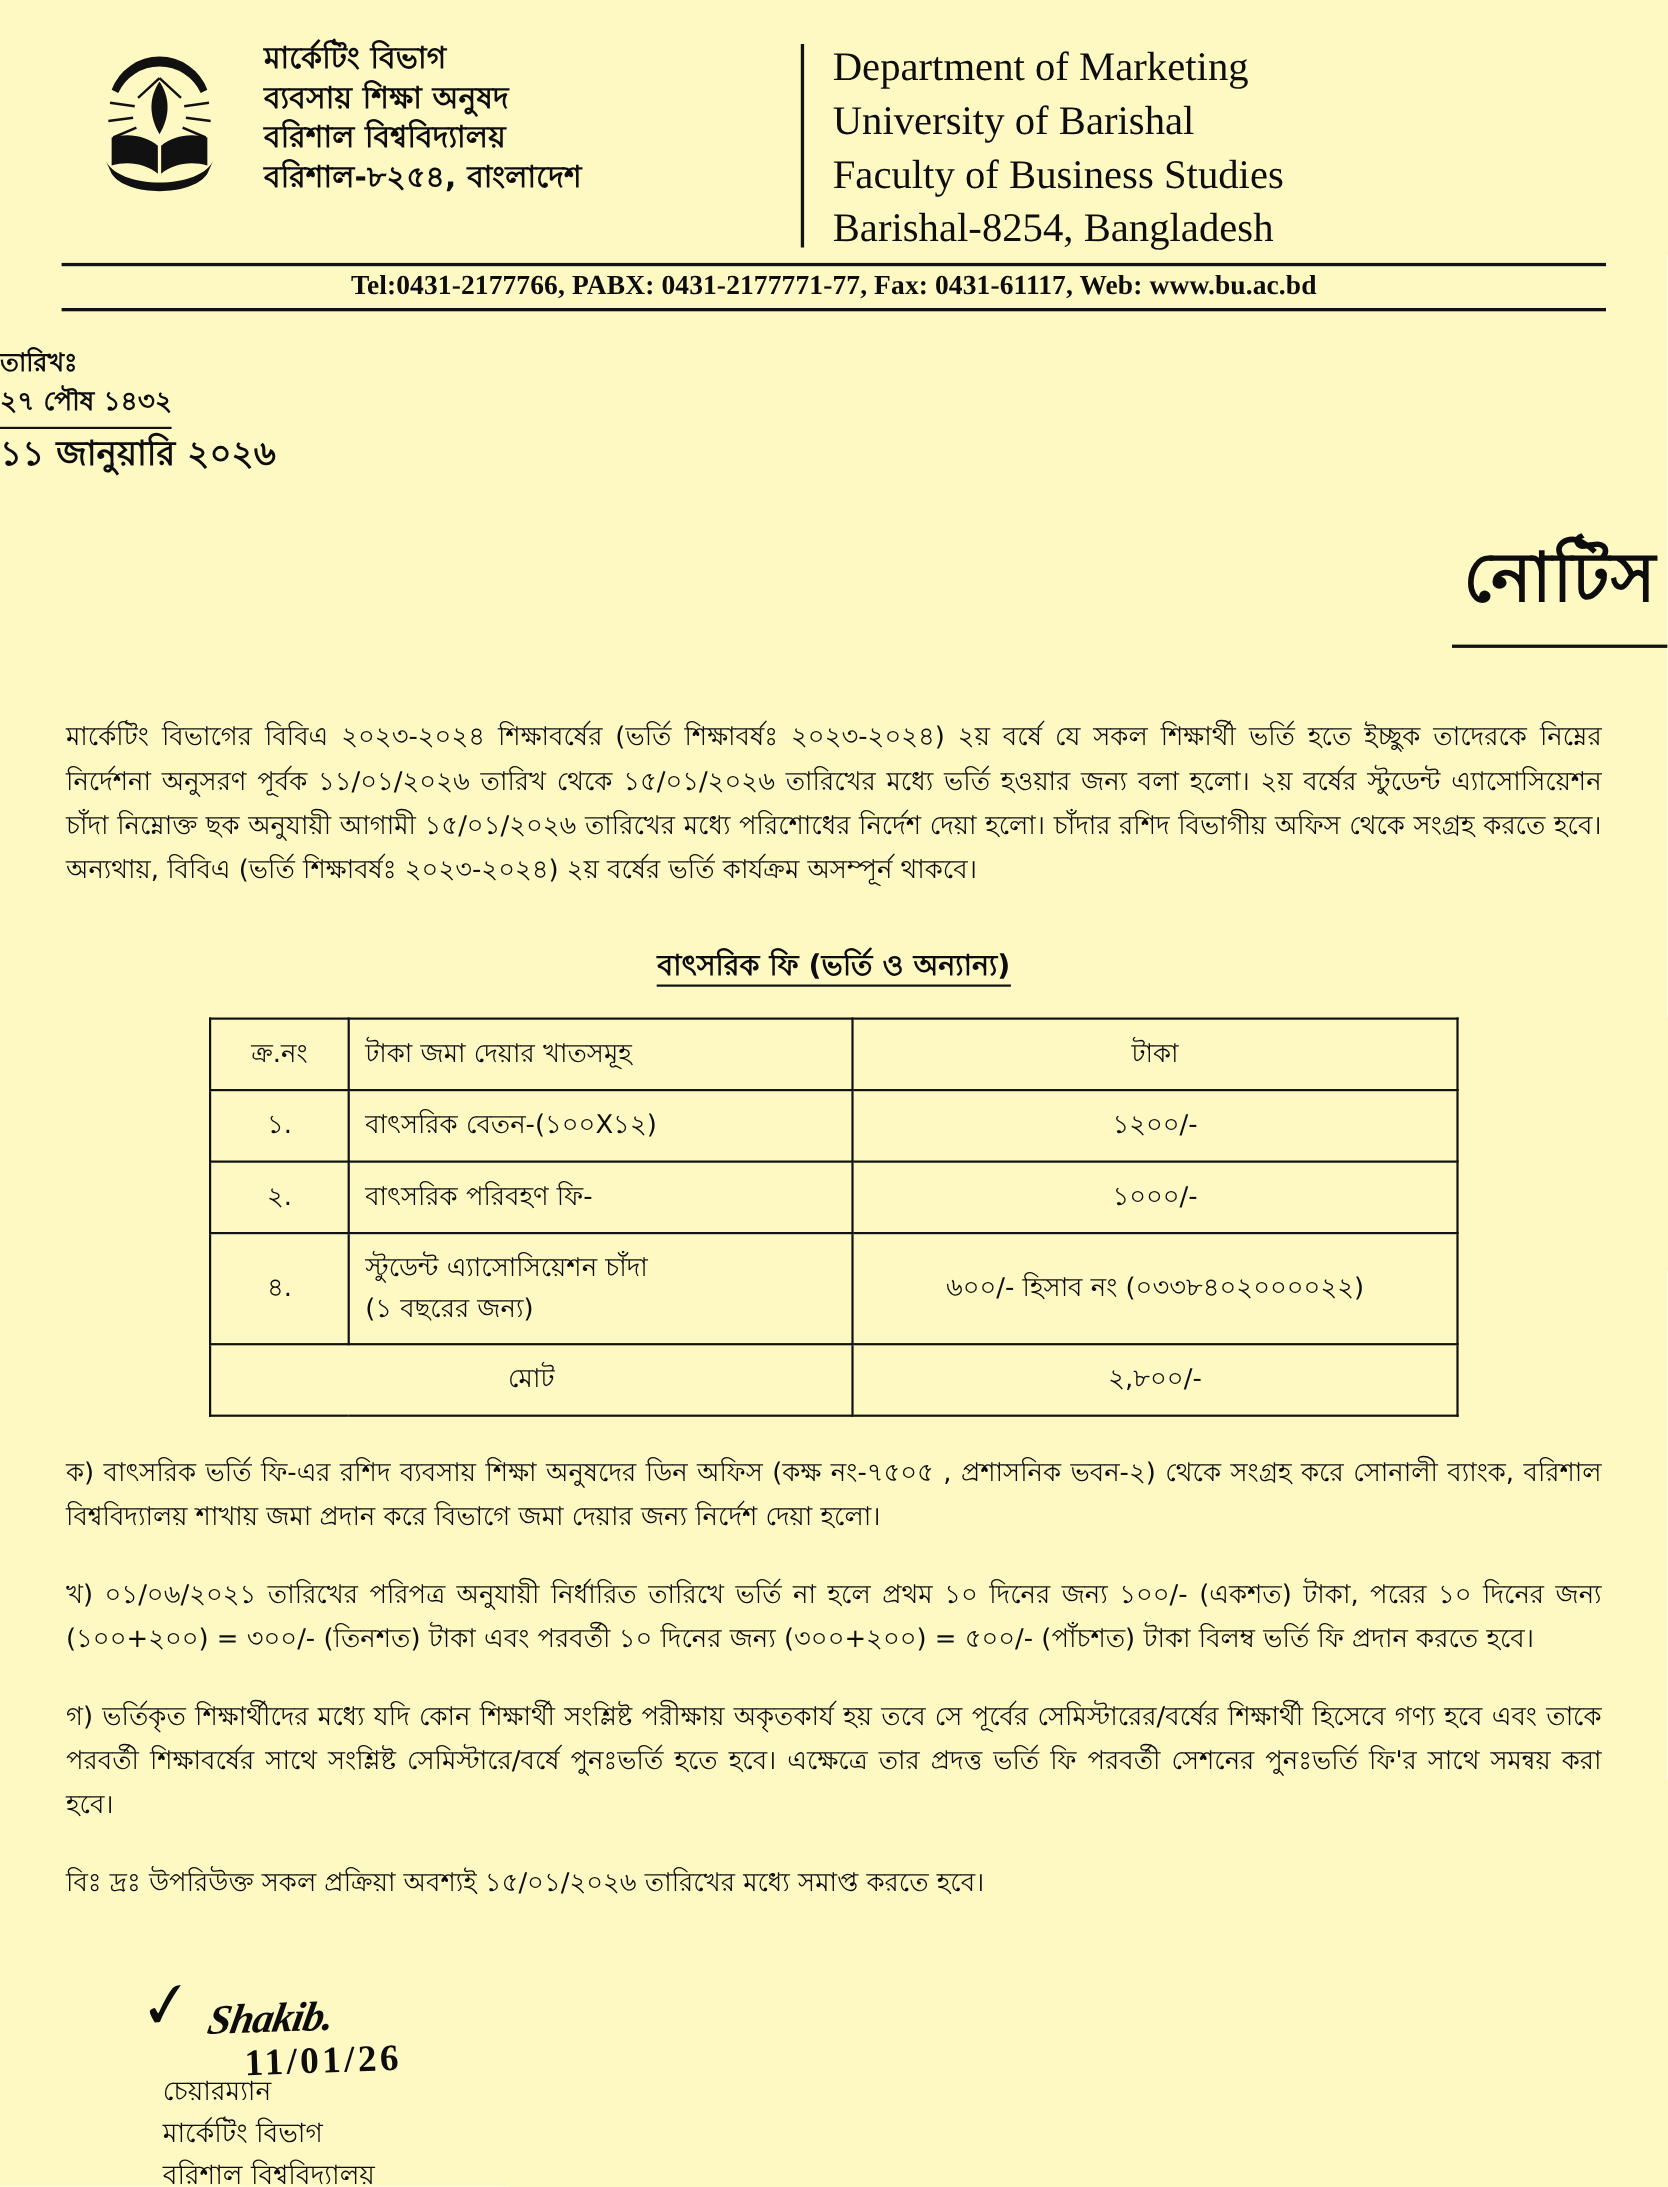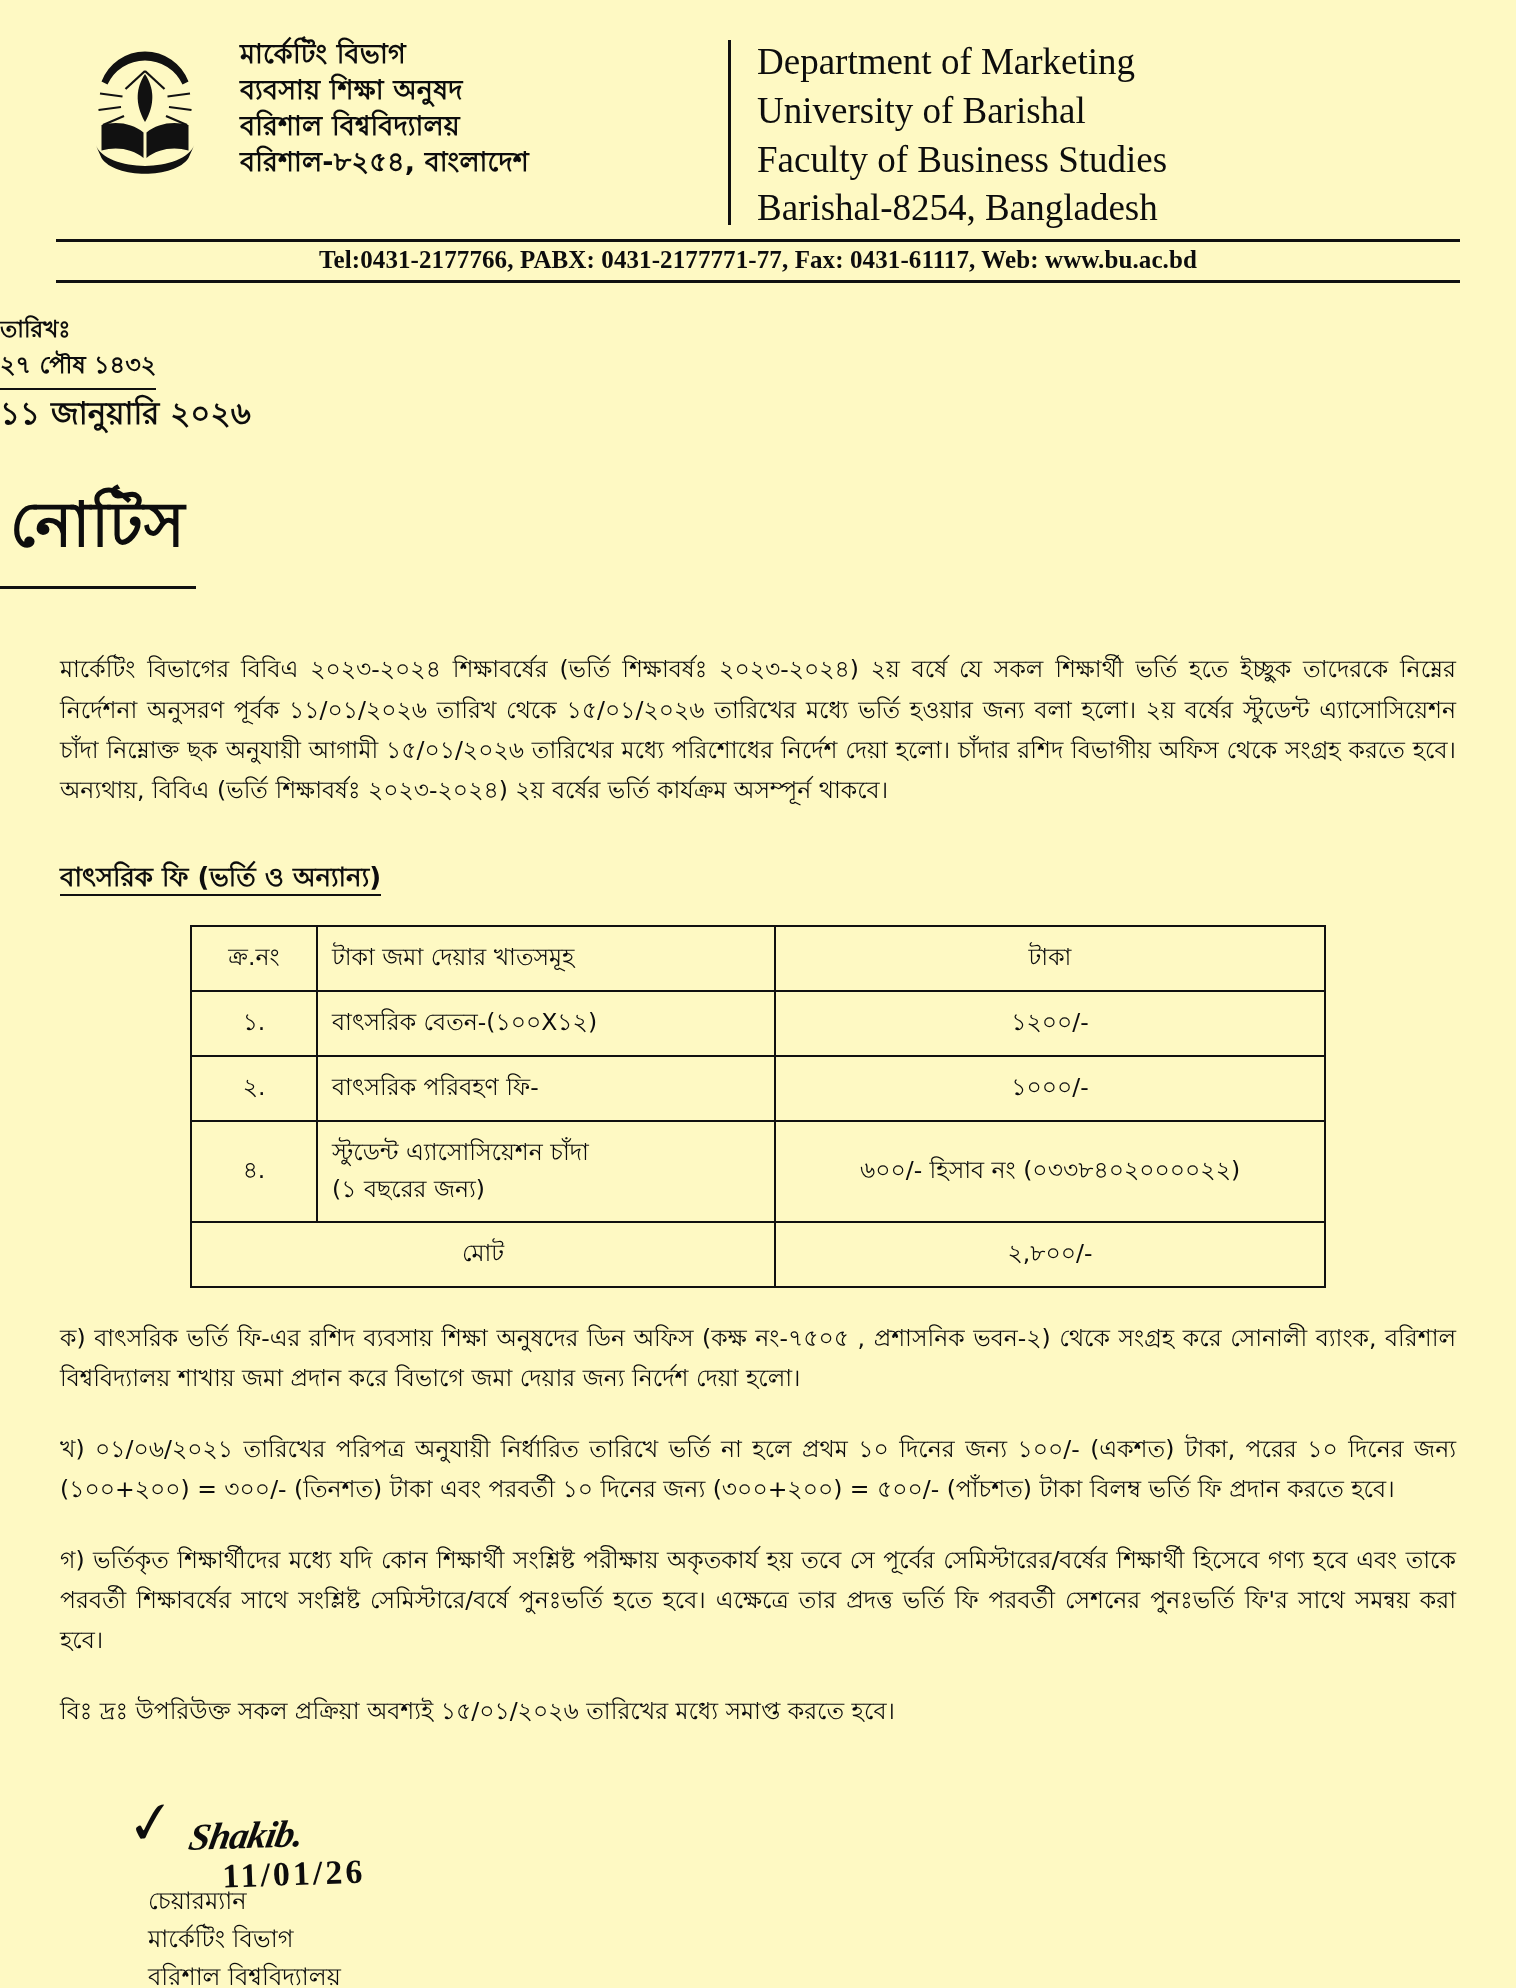--- a/index.html
+++ b/index.html
@@ -112,21 +112,21 @@
     line-height: 1.25;
   }
   .date-en {
     font-size: 31px;
     line-height: 1.35;
     padding-top: 3px;
   }
 
   
   .notice-title {
-    text-align: left;
+    text-align: right;
     margin-top: 42px;
   }
   .notice-title span {
     font-family: "DejaVu Sans", "Liberation Sans", sans-serif;
     font-size: 62px;
     font-weight: 700;
     letter-spacing: 1px;
     border-bottom: 3px solid #111;
     padding: 0 10px 6px 10px;
     display: inline-block;
@@ -141,20 +141,21 @@
     font-size: 23.5px;
     line-height: 1.72;
     text-align: justify;
     text-justify: inter-word;
     margin-top: 30px;
   }
   .para.first { margin-top: 60px; }
 
   
   .table-title {
+    text-align: center;
     margin-top: 46px;
   }
   .table-title span {
     font-family: "DejaVu Sans", "Liberation Sans", sans-serif;
     font-size: 26px;
     font-weight: 700;
     border-bottom: 2px solid #111;
     padding-bottom: 2px;
   }
   table.fees {

